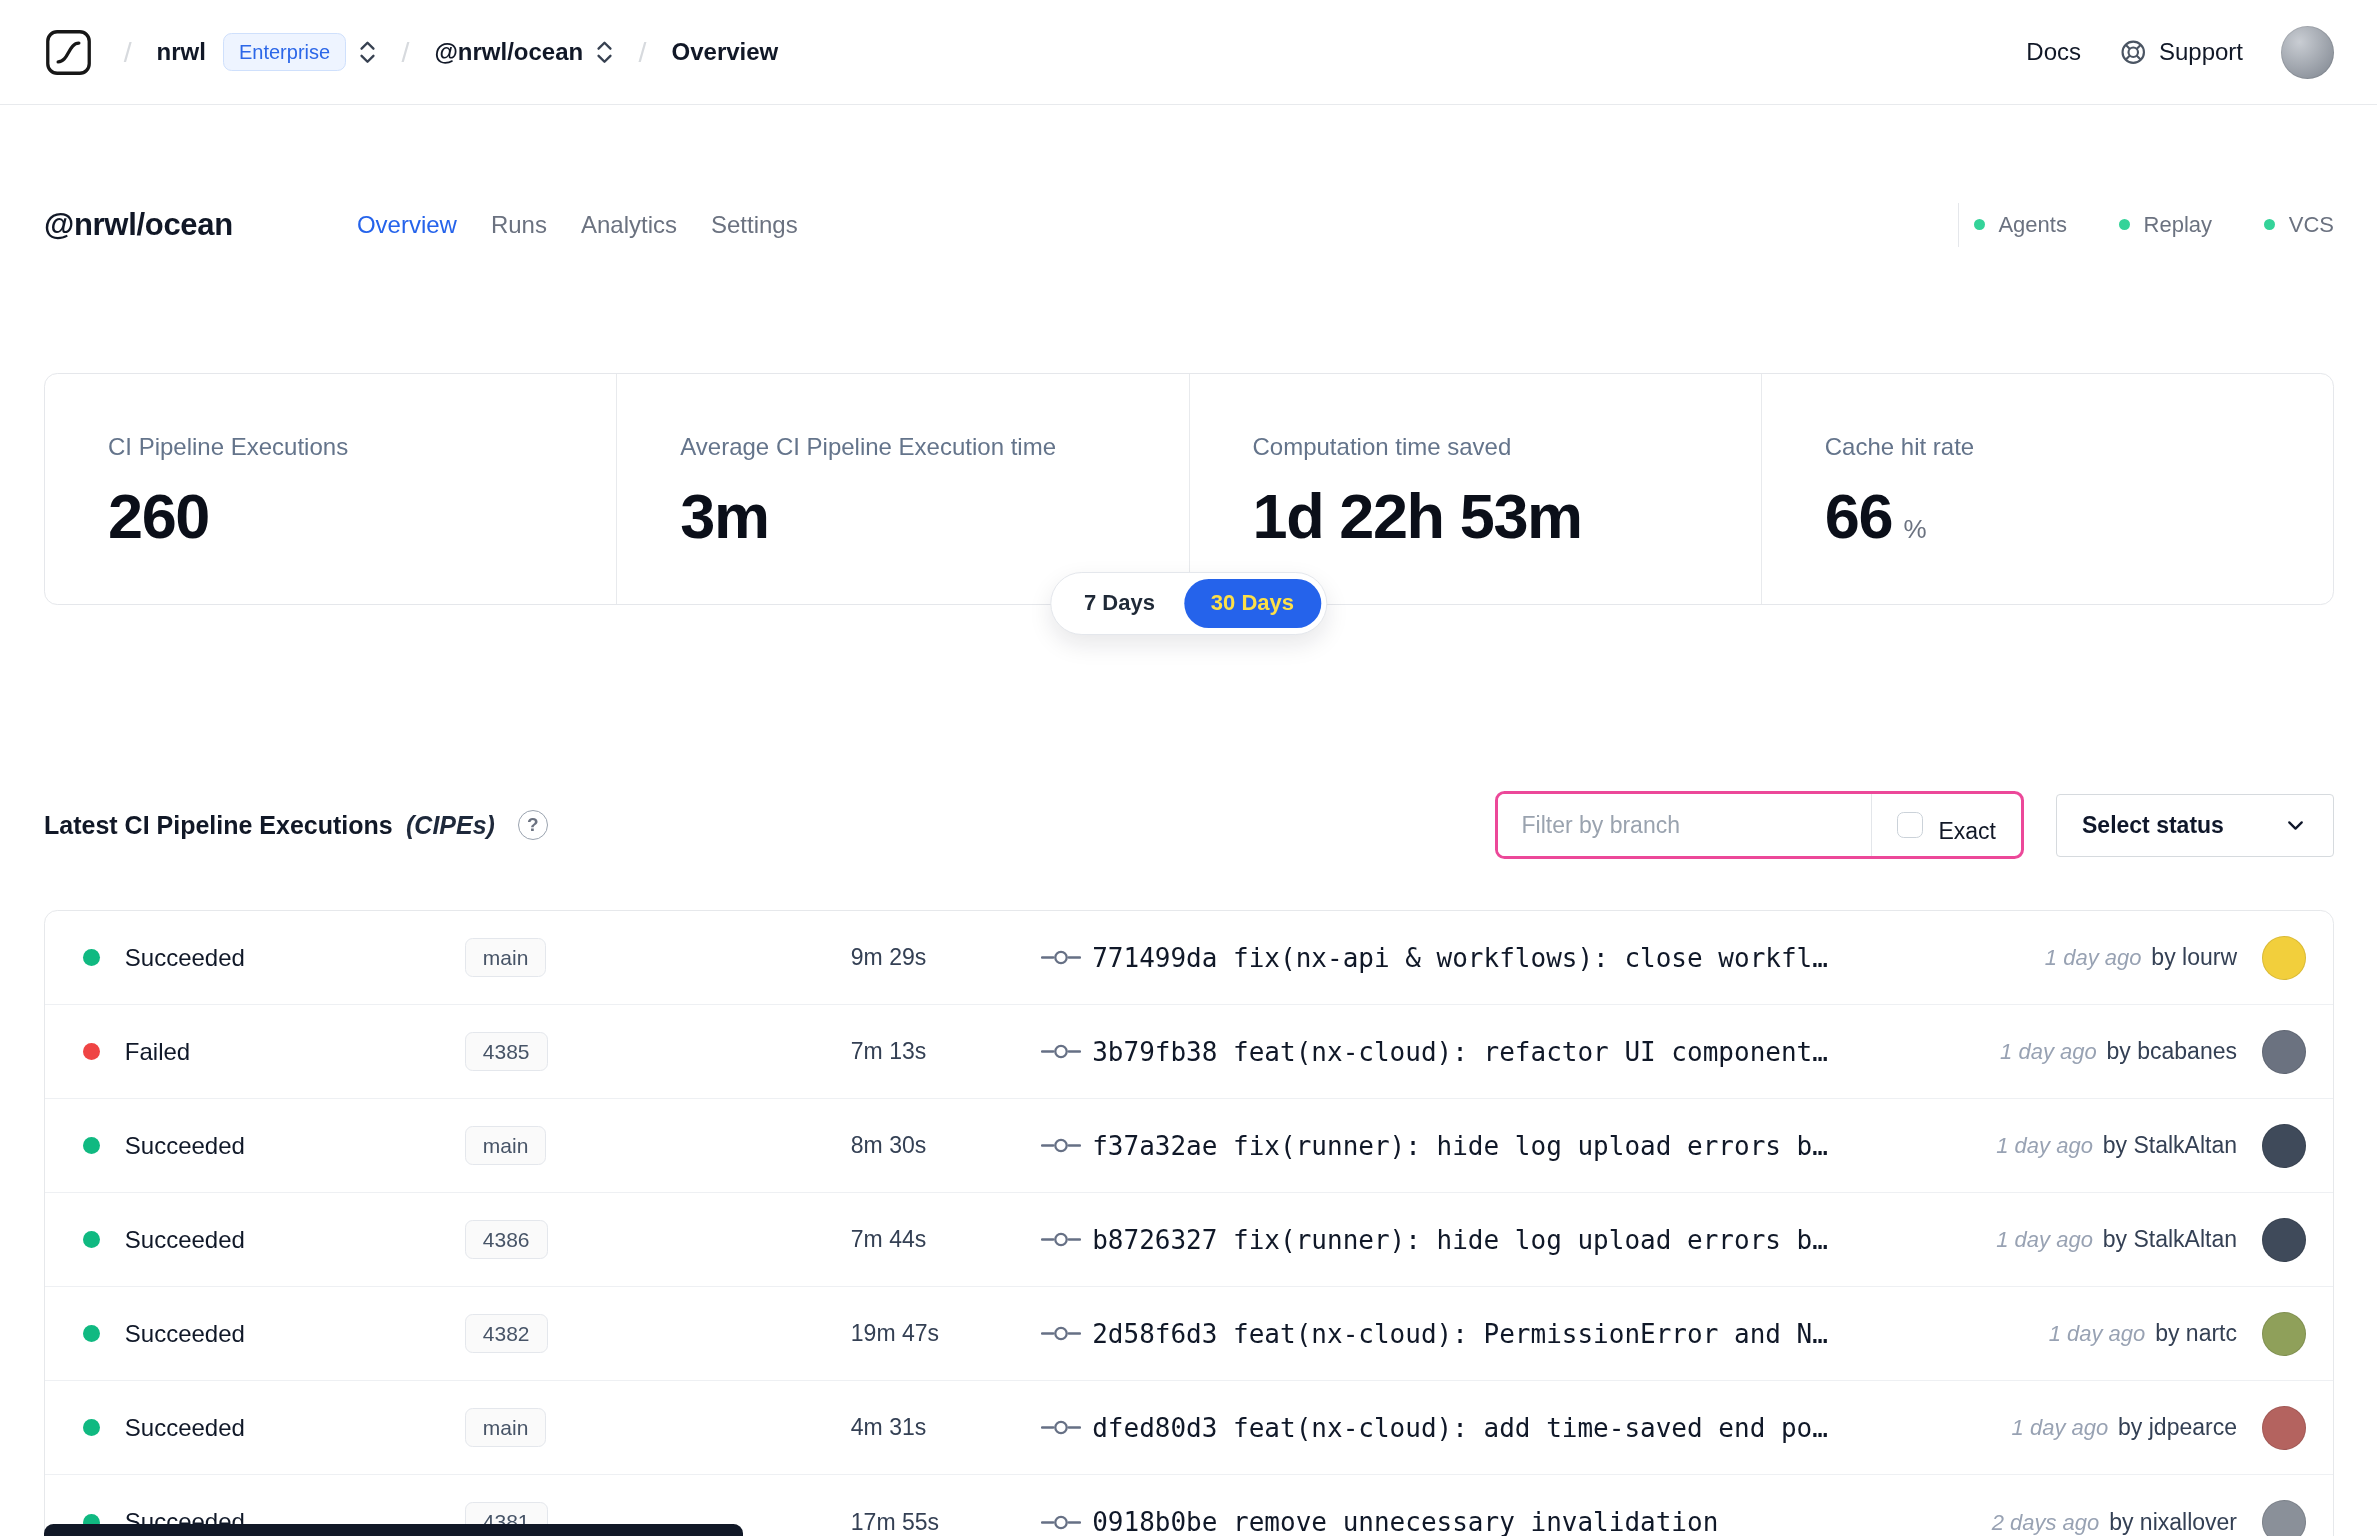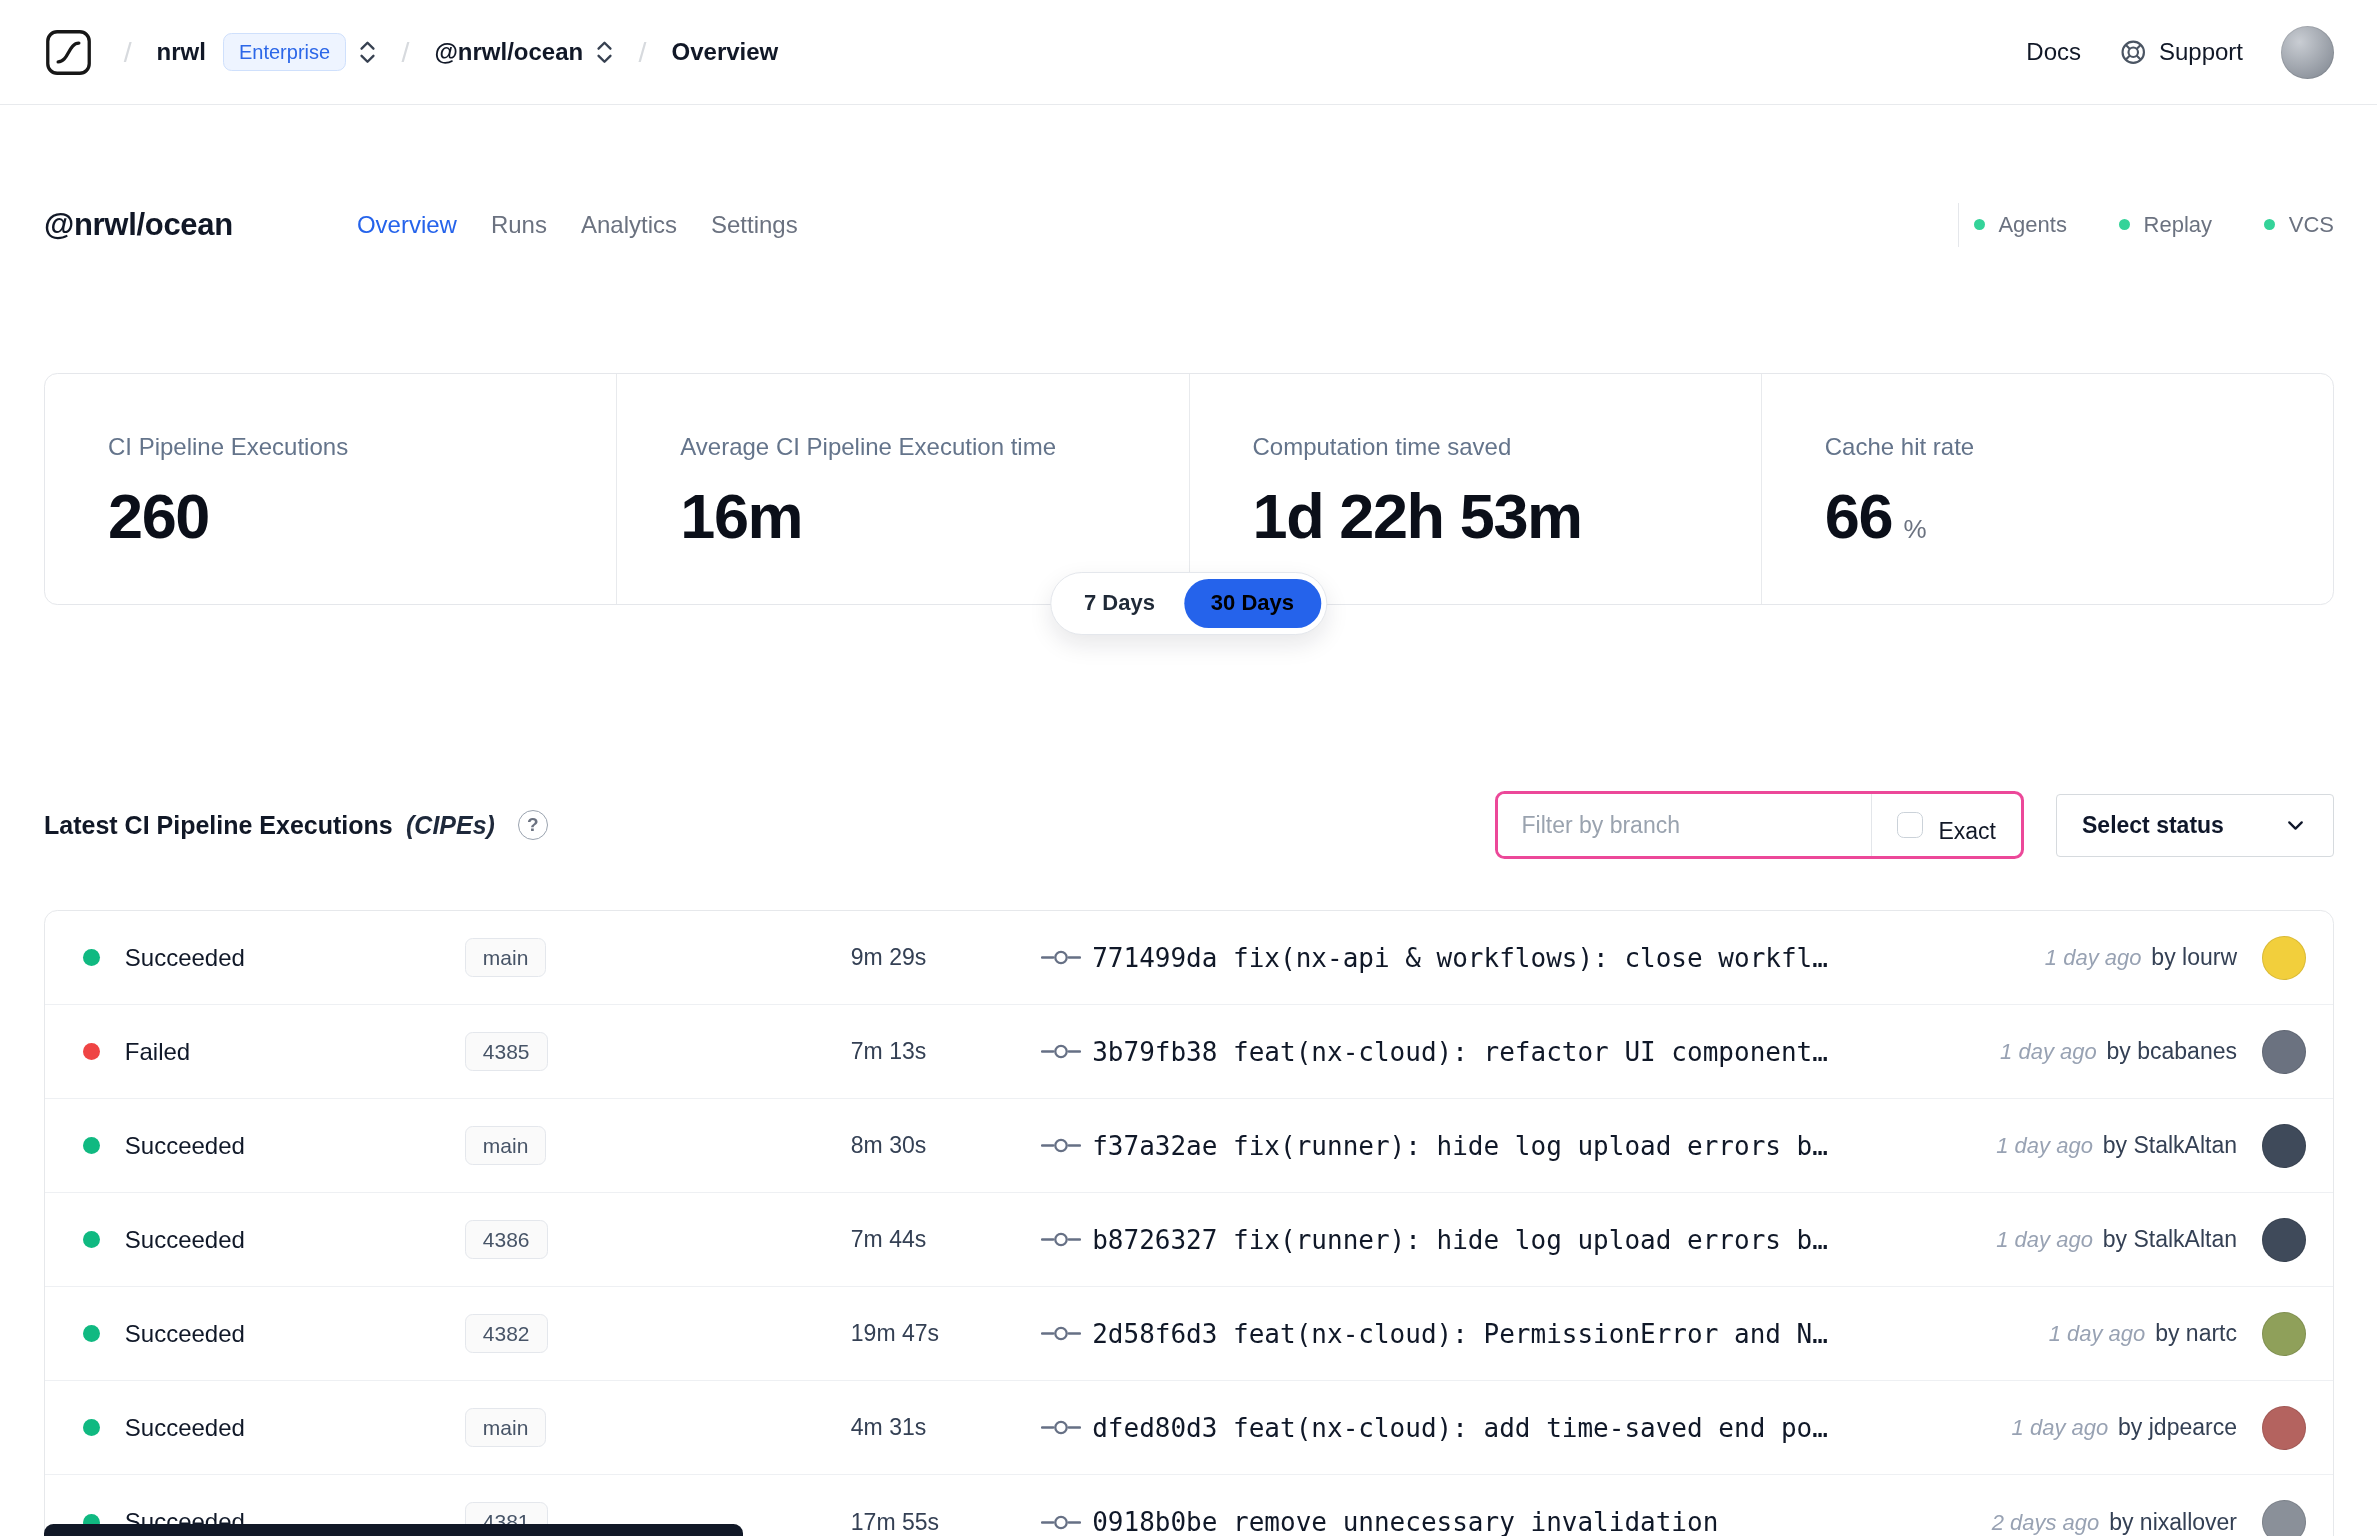--- a/index.html
+++ b/index.html
@@ -43,21 +43,21 @@
   .stat + .stat { border-left: 1px solid #e8eaed; }
   .stat-label { font-size: 24px; color: #64748b; }
   .stat-value { margin-top: 19px; font-size: 63px; font-weight: 700; letter-spacing: -1.4px;
                 color: #0b0f19; display: flex; align-items: baseline; gap: 11.4px; }
   .stat-suffix { font-size: 26px; font-weight: 400; color: #6b7280; letter-spacing: 0; }
   .range-toggle { position: absolute; left: 50%; bottom: -29.5px; transform: translateX(-50%);
                   background: #fff; border: 1px solid #e4e7ec; border-radius: 950px; padding: 5.7px;
                   display: flex; gap: 1.9px; box-shadow: 0 9.5px 23px rgba(16,24,40,.10); }
   .range-opt { font-size: 22px; font-weight: 600; color: #1f2937; padding: 11.4px 27px;
                border-radius: 950px; cursor: pointer; white-space: nowrap; }
-  .range-opt.active { background: #2563eb; color: #000000; }
+  .range-opt.active { background: #2563eb; color: #fde047; }
   
   .cipes-bar { display: flex; align-items: center; margin: 186px 44px 0; }
   .cipes-title { font-size: 25px; font-weight: 700; margin: 0; }
   .cipes-sub { font-style: italic; font-size: 25px; font-weight: 600; margin-left: 13.3px; color: #1e293b; }
   .help { width: 30px; height: 30px; border: 1.9px solid #9aa3af; border-radius: 50%; display: flex;
           align-items: center; justify-content: center; font-size: 19px; font-weight: 700;
           color: #6b7280; margin-left: 23px; cursor: pointer; }
   .controls { margin-left: auto; display: flex; align-items: center; gap: 32px; }
   .filter-group { display: flex; align-items: flex-start; border: 3px solid #ec4899; border-radius: 9.5px;
                   height: 68px; background: #fff; overflow: hidden; }
@@ -175,21 +175,21 @@
     <div class="stat">
       <div class="stat-label">CI Pipeline Executions</div>
       <div class="stat-value">
           <span>260</span>
           <span class="stat-suffix"></span>
         </div>
     </div>
     <div class="stat">
       <div class="stat-label">Average CI Pipeline Execution time</div>
       <div class="stat-value">
-          <span>16m</span>
+          <span>3m</span>
           <span class="stat-suffix"></span>
         </div>
     </div>
     <div class="stat">
       <div class="stat-label">Computation time saved</div>
       <div class="stat-value">
           <span>1d 22h 53m</span>
           <span class="stat-suffix"></span>
         </div>
     </div>

